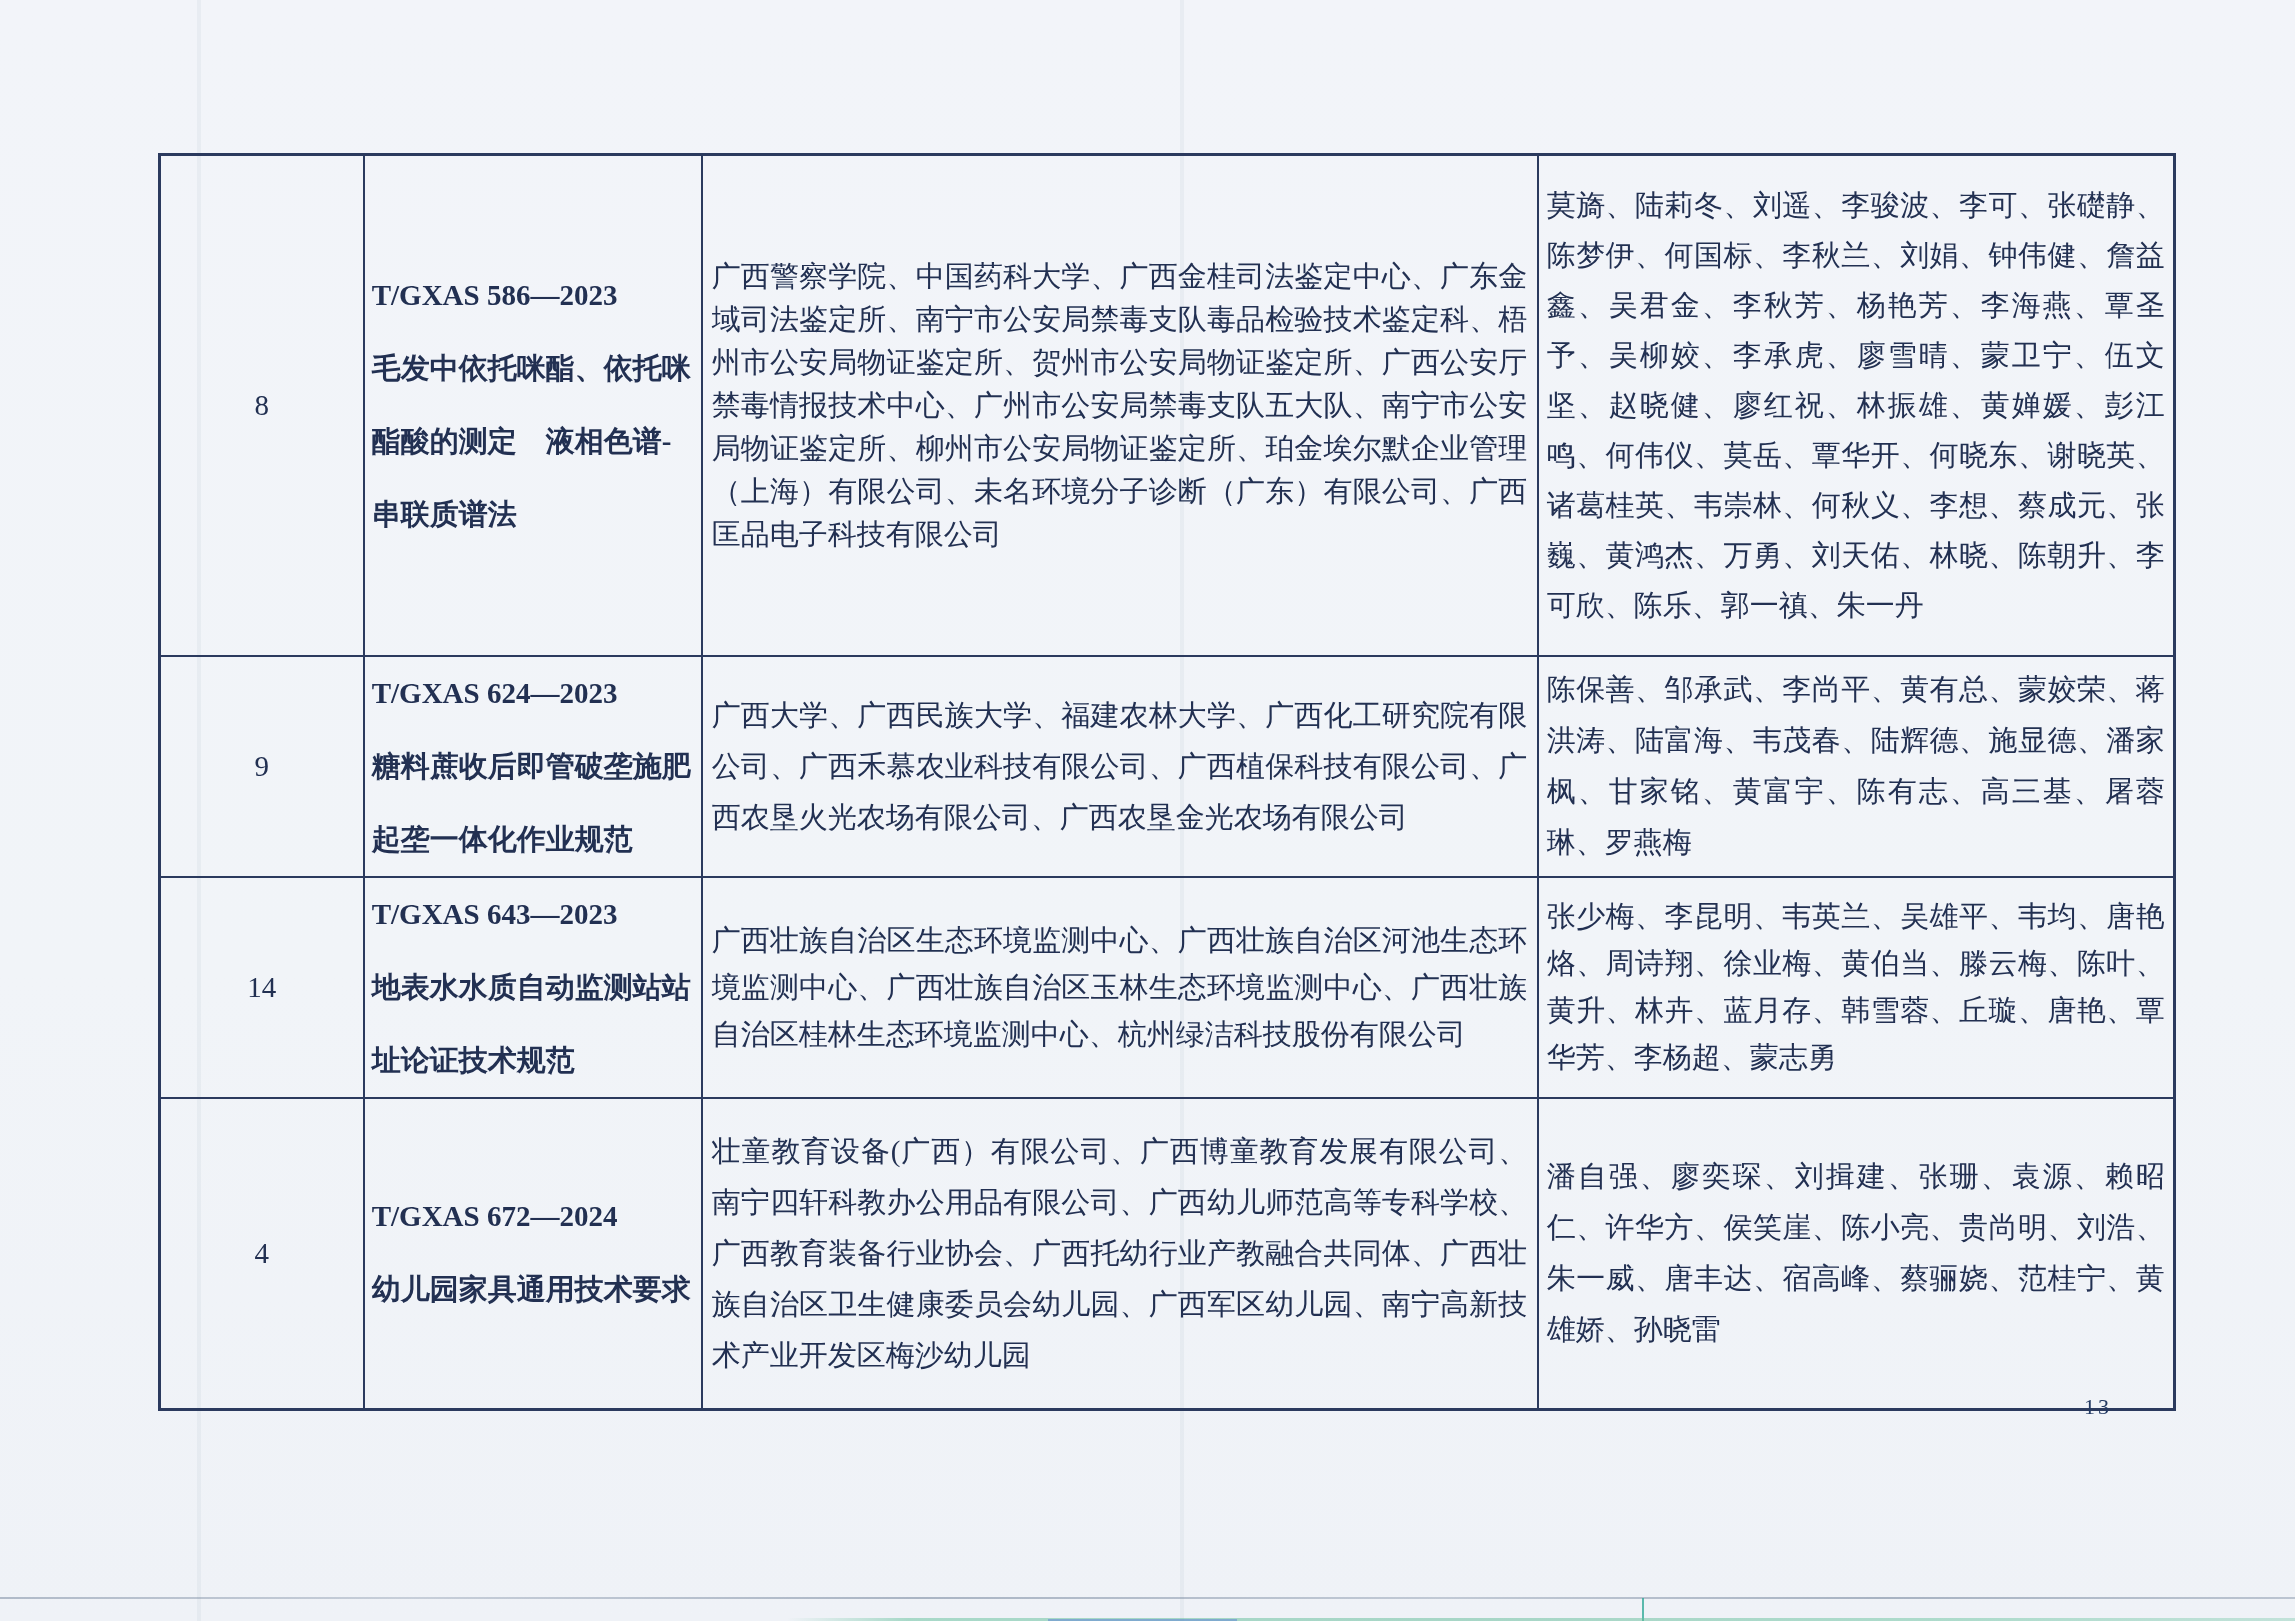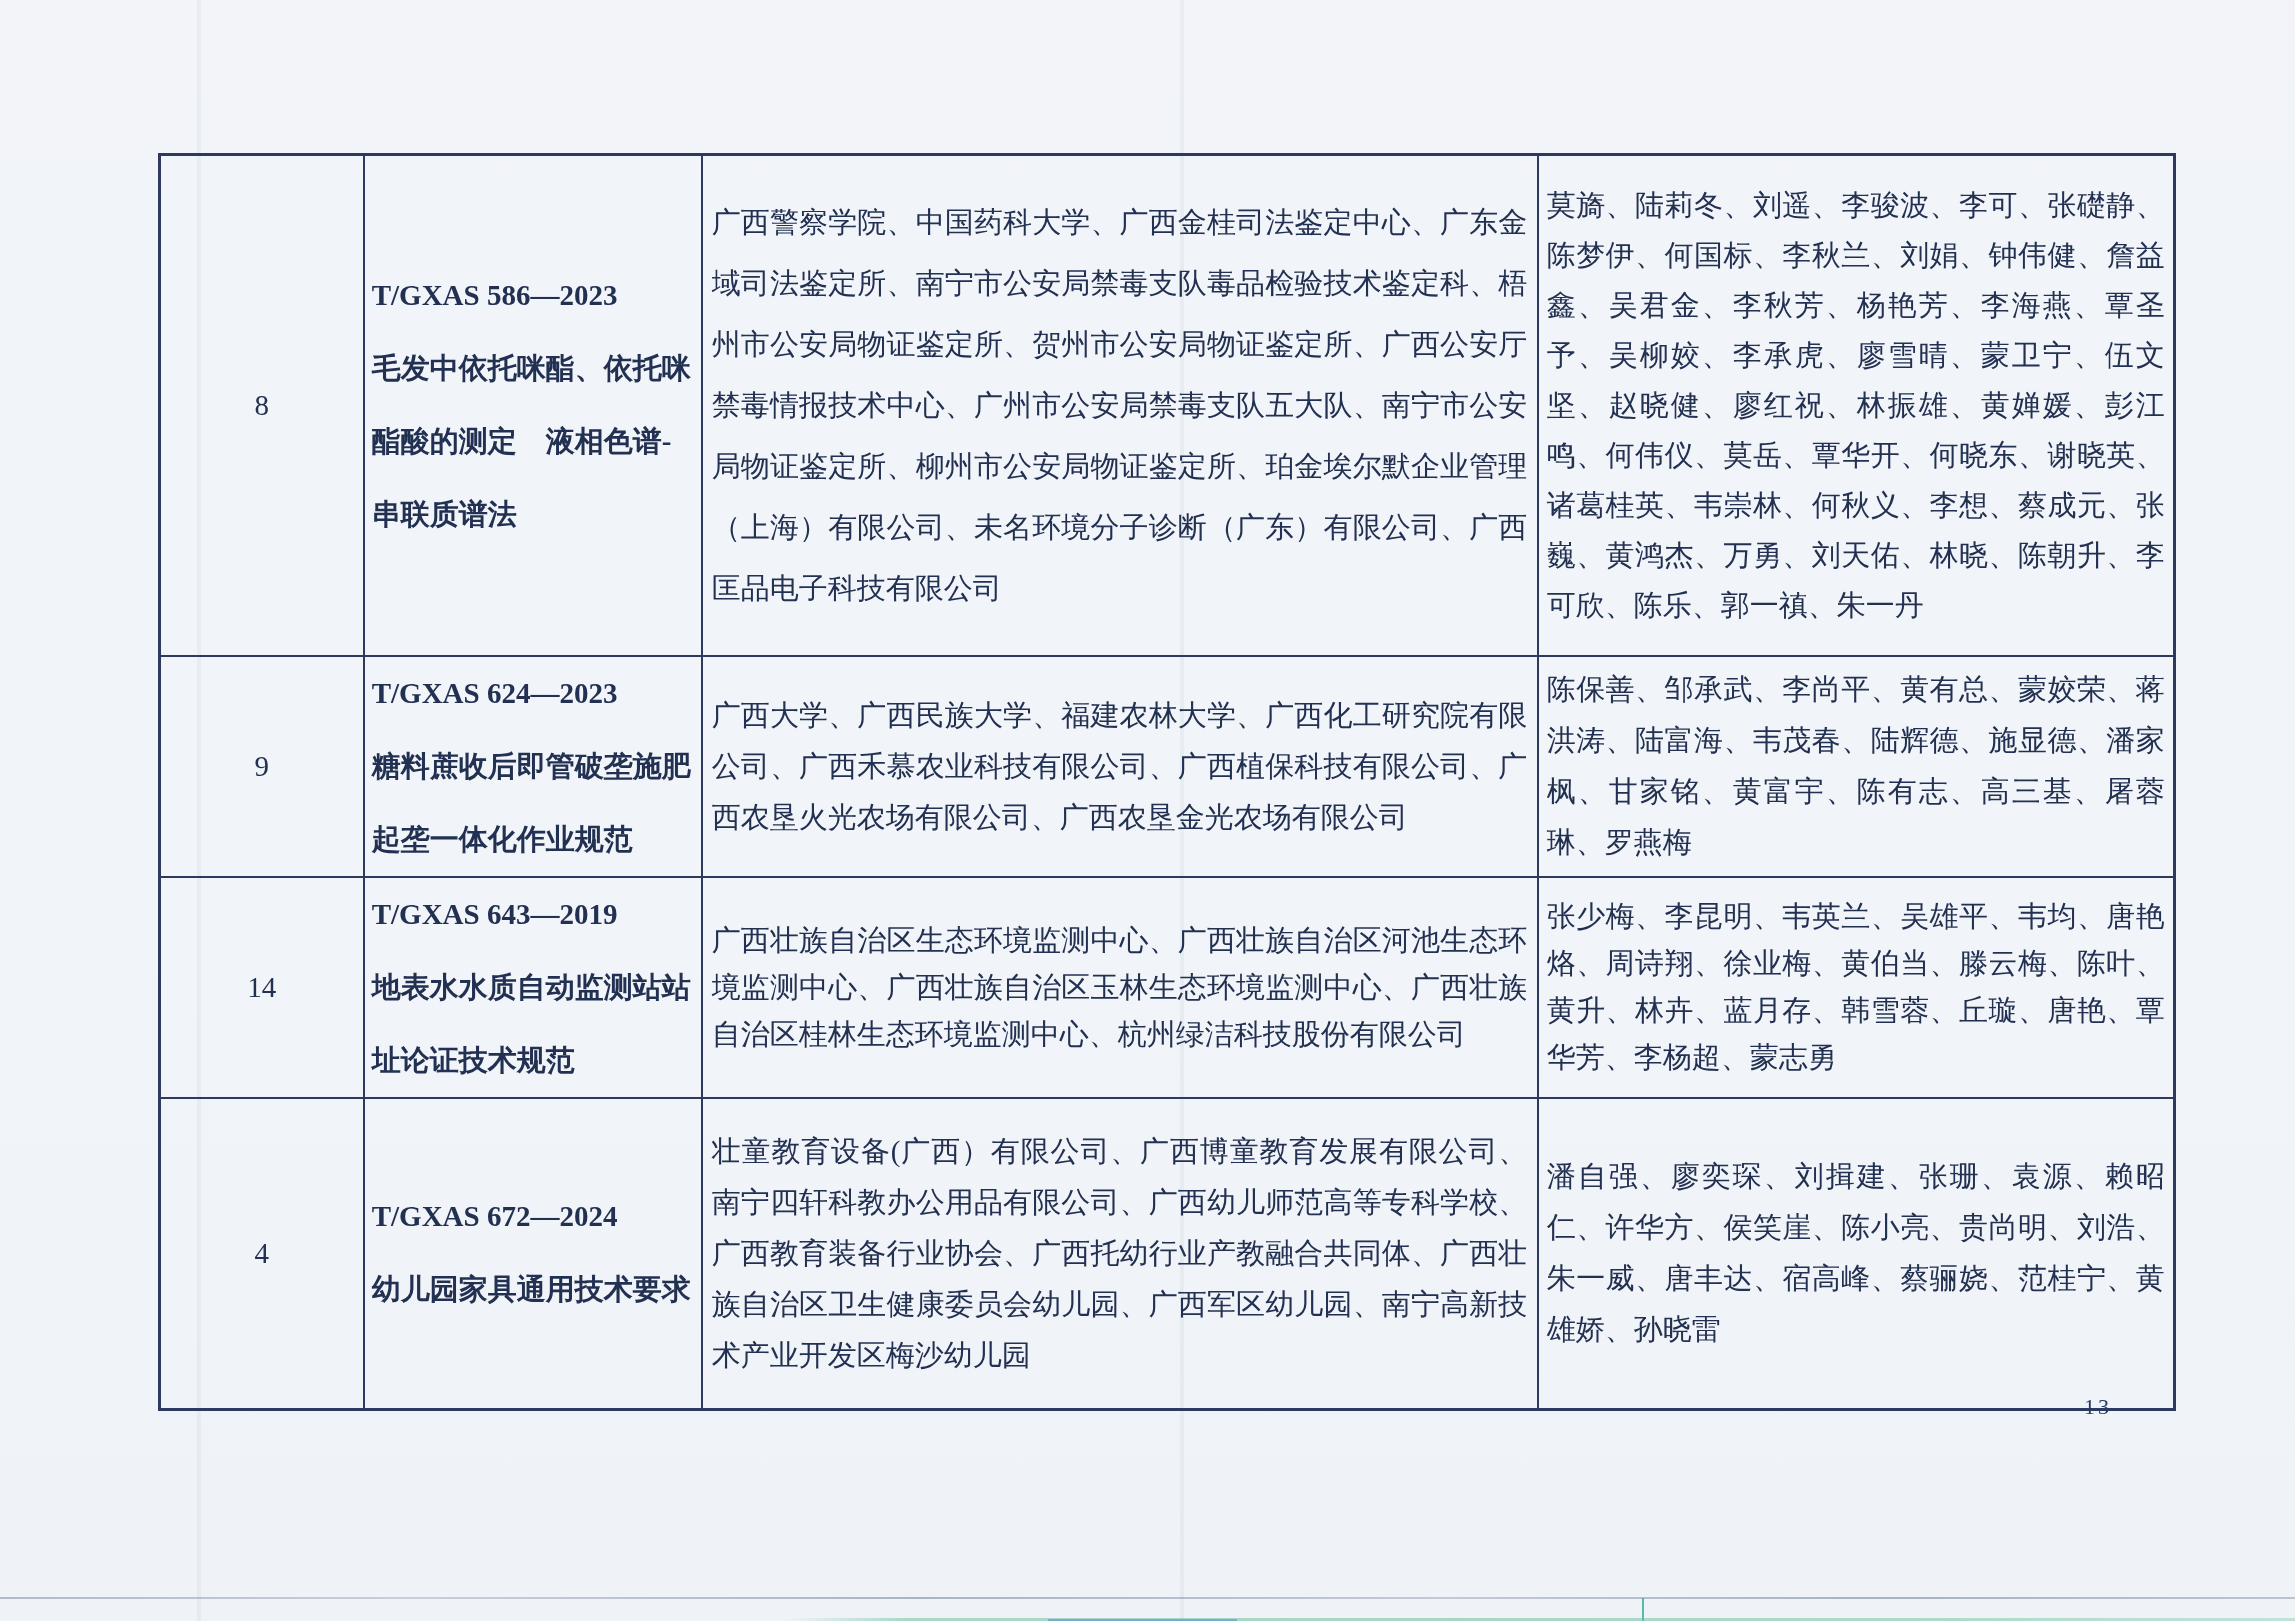--- a/index.html
+++ b/index.html
@@ -25,21 +25,21 @@
   }
   .std-table tr td:first-child{border-left-width:3.1px;}
   .std-table tr td:last-child{border-right-width:3.1px;margin-left:36px;}
   .std-table tr:first-child td{border-top-width:3.1px;}
   .std-table tr:last-child td{border-bottom-width:3.1px;}
   td.c-no{text-align:center;}
   td.c-std{padding:0 7.2px;font-weight:bold;}
   td.c-org{text-align:justify;padding:3.1px 9.2px;}
   td.c-names{text-align:justify;padding:3.1px 8.2px;}
   .r8 .c-std{line-height:73px;}
-  .r8 .c-org{line-height:61px;}
+  .r8 .c-org{line-height:43px;}
   .r8 .c-names{line-height:50px;}
   .r9 .c-std,.r10 .c-std,.r11 .c-std{line-height:73px;margin-top:24px;}
   .r9 .c-org,.r9 .c-names{line-height:51px;}
   .r10 .c-org,.r10 .c-names{line-height:47px;}
   .r11 .c-org,.r11 .c-names{line-height:51px;}
   .page-number{
     position:absolute;left:2084px;top:1394px;
     font-size:22px;letter-spacing:3.1px;color:#233a63;
   }
   
@@ -113,21 +113,21 @@
       <td class="c-names">
         <span>陈保善、邹承武、李尚平、黄有总、蒙姣荣、蒋洪涛、陆富海、韦茂春、陆辉德、施显德、潘家枫、甘家铭、黄富宇、陈有志、高三基、屠蓉琳、罗燕梅</span>
       </td>
     </tr>
 
     <tr class="r10" style="height:202px">
       <td class="c-no">
         <span>14</span>
       </td>
       <td class="c-std">
-        <div>T/GXAS 643—2019</div>
+        <div>T/GXAS 643—2023</div>
         <div>地表水水质自动监测站站址论证技术规范</div>
       </td>
       <td class="c-org">
         <span>广西壮族自治区生态环境监测中心、广西壮族自治区河池生态环境监测中心、广西壮族自治区玉林生态环境监测中心、广西壮族自治区桂林生态环境监测中心、杭州绿洁科技股份有限公司</span>
       </td>
       <td class="c-names">
         <span>张少梅、李昆明、韦英兰、吴雄平、韦均、唐艳烙、周诗翔、徐业梅、黄伯当、滕云梅、陈叶、黄升、林卉、蓝月存、韩雪蓉、丘璇、唐艳、覃华芳、李杨超、蒙志勇</span>
       </td>
     </tr>
 

